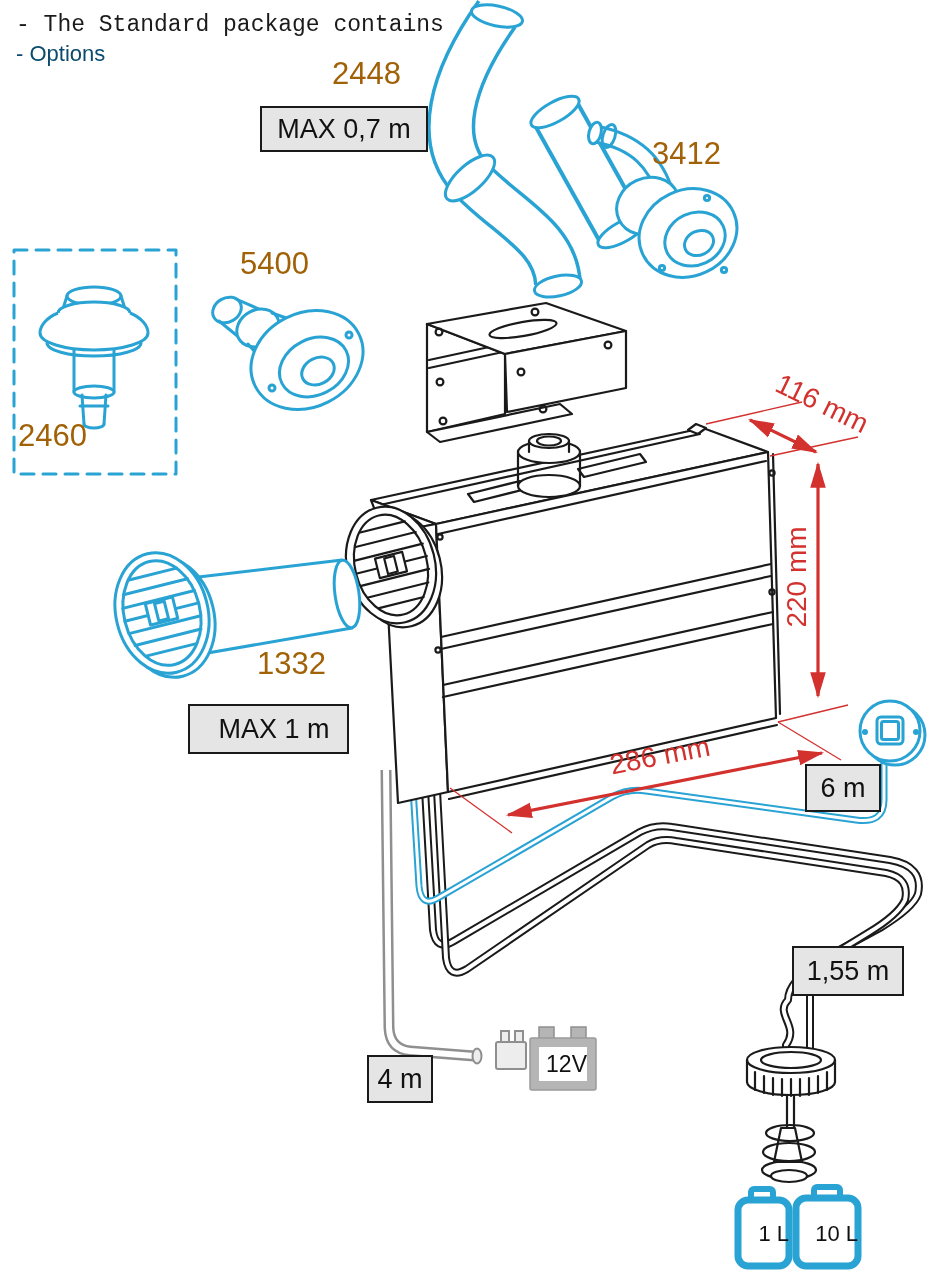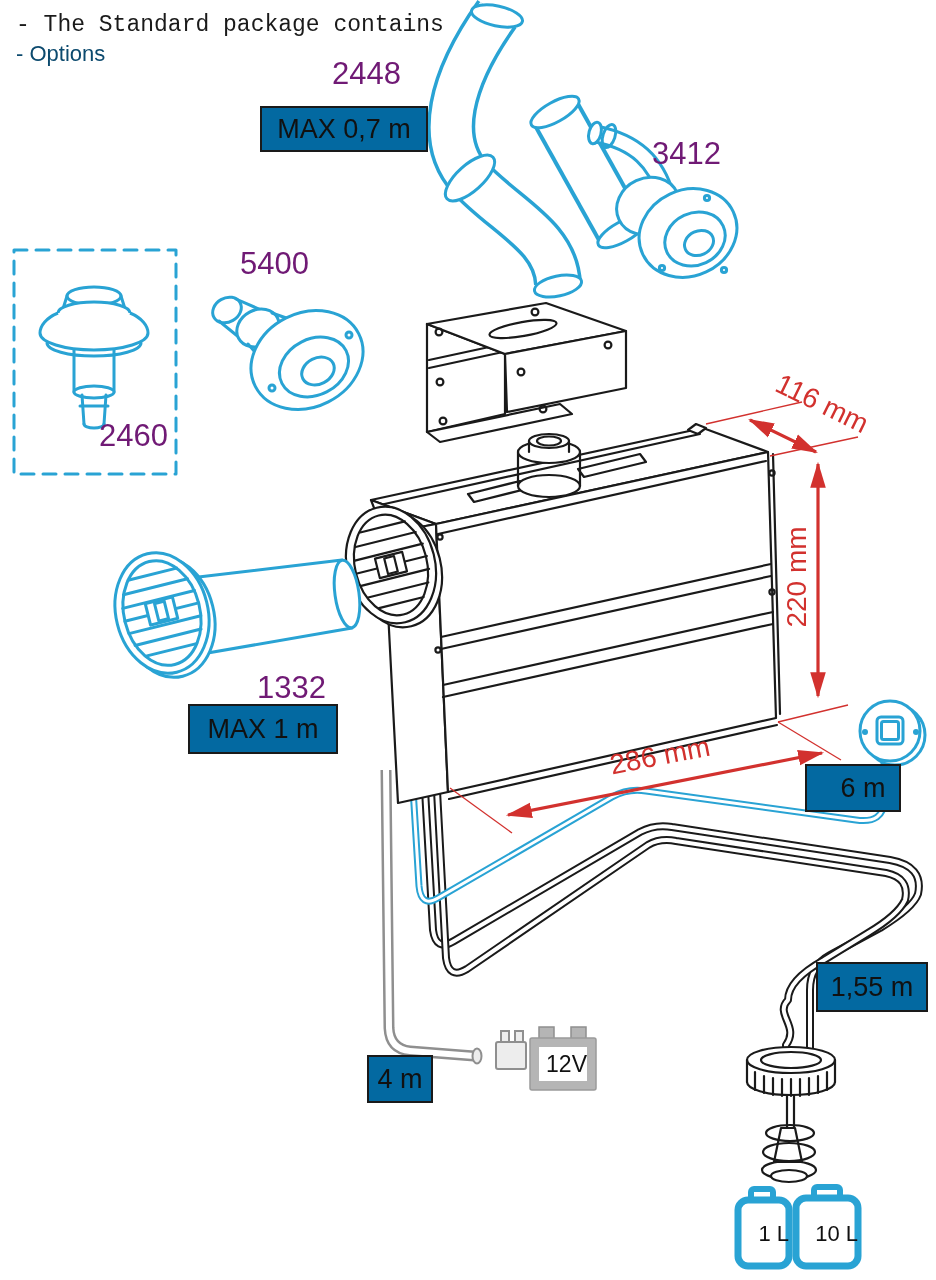--- a/index.html
+++ b/index.html
@@ -2,22 +2,22 @@
 <html><head>
 <meta charset="utf-8">
 <style>
   html,body{margin:0;padding:0;background:#ffffff;}
   body{width:936px;height:1280px;position:relative;overflow:hidden;
        font-family:"Liberation Sans",sans-serif;color:#1a1a1a;}
   .abs{position:absolute;}
   svg{position:absolute;left:0;top:0;}
   .legend-black{font-size:23px;color:#1a1a1a;white-space:nowrap;font-family:Liberation Mono, monospace;}
   .legend-cyan{font-size:22px;color:#0c4a6e;white-space:nowrap;}
-  .part{font-size:31px;color:#701a75;white-space:nowrap;}
-  .mbox{border:2px solid #1a1a1a;background:#0369a1;display:flex;
+  .part{font-size:31px;color:#a16207;white-space:nowrap;}
+  .mbox{border:2px solid #1a1a1a;background:#e5e5e5;display:flex;
         align-items:center;justify-content:center;font-size:27px;
         color:#111111;white-space:nowrap;}
   .dim{color:#d2312e;font-size:28px;white-space:nowrap;text-align:center;}
   .small-label{font-size:22px;color:#111111;text-align:right;white-space:nowrap;}
   
   .k{stroke:#1a1a1a;fill:none;stroke-width:2.2;stroke-linejoin:round;stroke-linecap:round;}
   .kw{stroke:#1a1a1a;fill:#ffffff;stroke-width:2.2;stroke-linejoin:round;}
   .c{stroke:#29a3d4;fill:none;stroke-width:3;stroke-linejoin:round;stroke-linecap:round;}
   .cw{stroke:#29a3d4;fill:#ffffff;stroke-width:3;stroke-linejoin:round;}
   .red{stroke:#d2312e;fill:none;}
@@ -271,27 +271,27 @@
     <rect x="796" y="1198" width="62" height="68" rx="10" fill="#ffffff" stroke="#29a3d4" stroke-width="7"></rect>
   </g>
 </svg>
 
 <div class="abs legend-black" style="left:16px;top:12px;">- The Standard package contains</div>
 <div class="abs legend-cyan" style="left:16px;top:41px;">- Options</div>
 
 <div class="abs part" style="left:332px;top:56px;">2448</div>
 <div class="abs part" style="left:652px;top:136px;">3412</div>
 <div class="abs part" style="left:240px;top:246px;">5400</div>
-<div class="abs part" style="left:6px;top:418px;width:162px;text-align:right;">2460</div>
-<div class="abs part" style="left:257px;top:670px;">1332</div>
+<div class="abs part" style="left:18px;top:418px;width:162px;text-align:left;">2460</div>
+<div class="abs part" style="left:257px;top:646px;">1332</div>
 
 <div class="abs mbox" style="left:260px;top:106px;width:164px;height:42px;">MAX 0,7 m</div>
-<div class="abs mbox" style="left:188px;top:704px;width:146px;height:46px;">MAX 1 m</div>
-<div class="abs mbox" style="left:805px;top:764px;width:72px;height:44px;padding-left:20px;">6 m</div>
-<div class="abs mbox" style="left:816px;top:946px;width:108px;height:46px;margin-top:16px;">1,55 m</div>
+<div class="abs mbox" style="left:188px;top:704px;width:146px;height:46px;padding-left:11px;">MAX 1 m</div>
+<div class="abs mbox" style="left:805px;top:764px;width:72px;height:44px;">6 m</div>
+<div class="abs mbox" style="left:792px;top:946px;width:108px;height:46px;">1,55 m</div>
 <div class="abs mbox" style="left:367px;top:1055px;width:62px;height:44px;">4 m</div>
 
 <div class="abs dim" style="left:752px;top:388px;width:140px;transform:rotate(26deg);">116 mm</div>
 <div class="abs dim" style="left:732px;top:561px;width:130px;transform:rotate(-90deg);">220 mm</div>
 <div class="abs dim" style="left:580px;top:740px;width:160px;transform:rotate(-11deg);">286 mm</div>
 
 <div class="abs small-label" style="left:539px;top:1051px;width:48px;font-size:23px;">12V</div>
 <div class="abs small-label" style="left:738px;top:1221px;width:51px;">1 L</div>
 <div class="abs small-label" style="left:796px;top:1221px;width:62px;">10 L</div>
 

